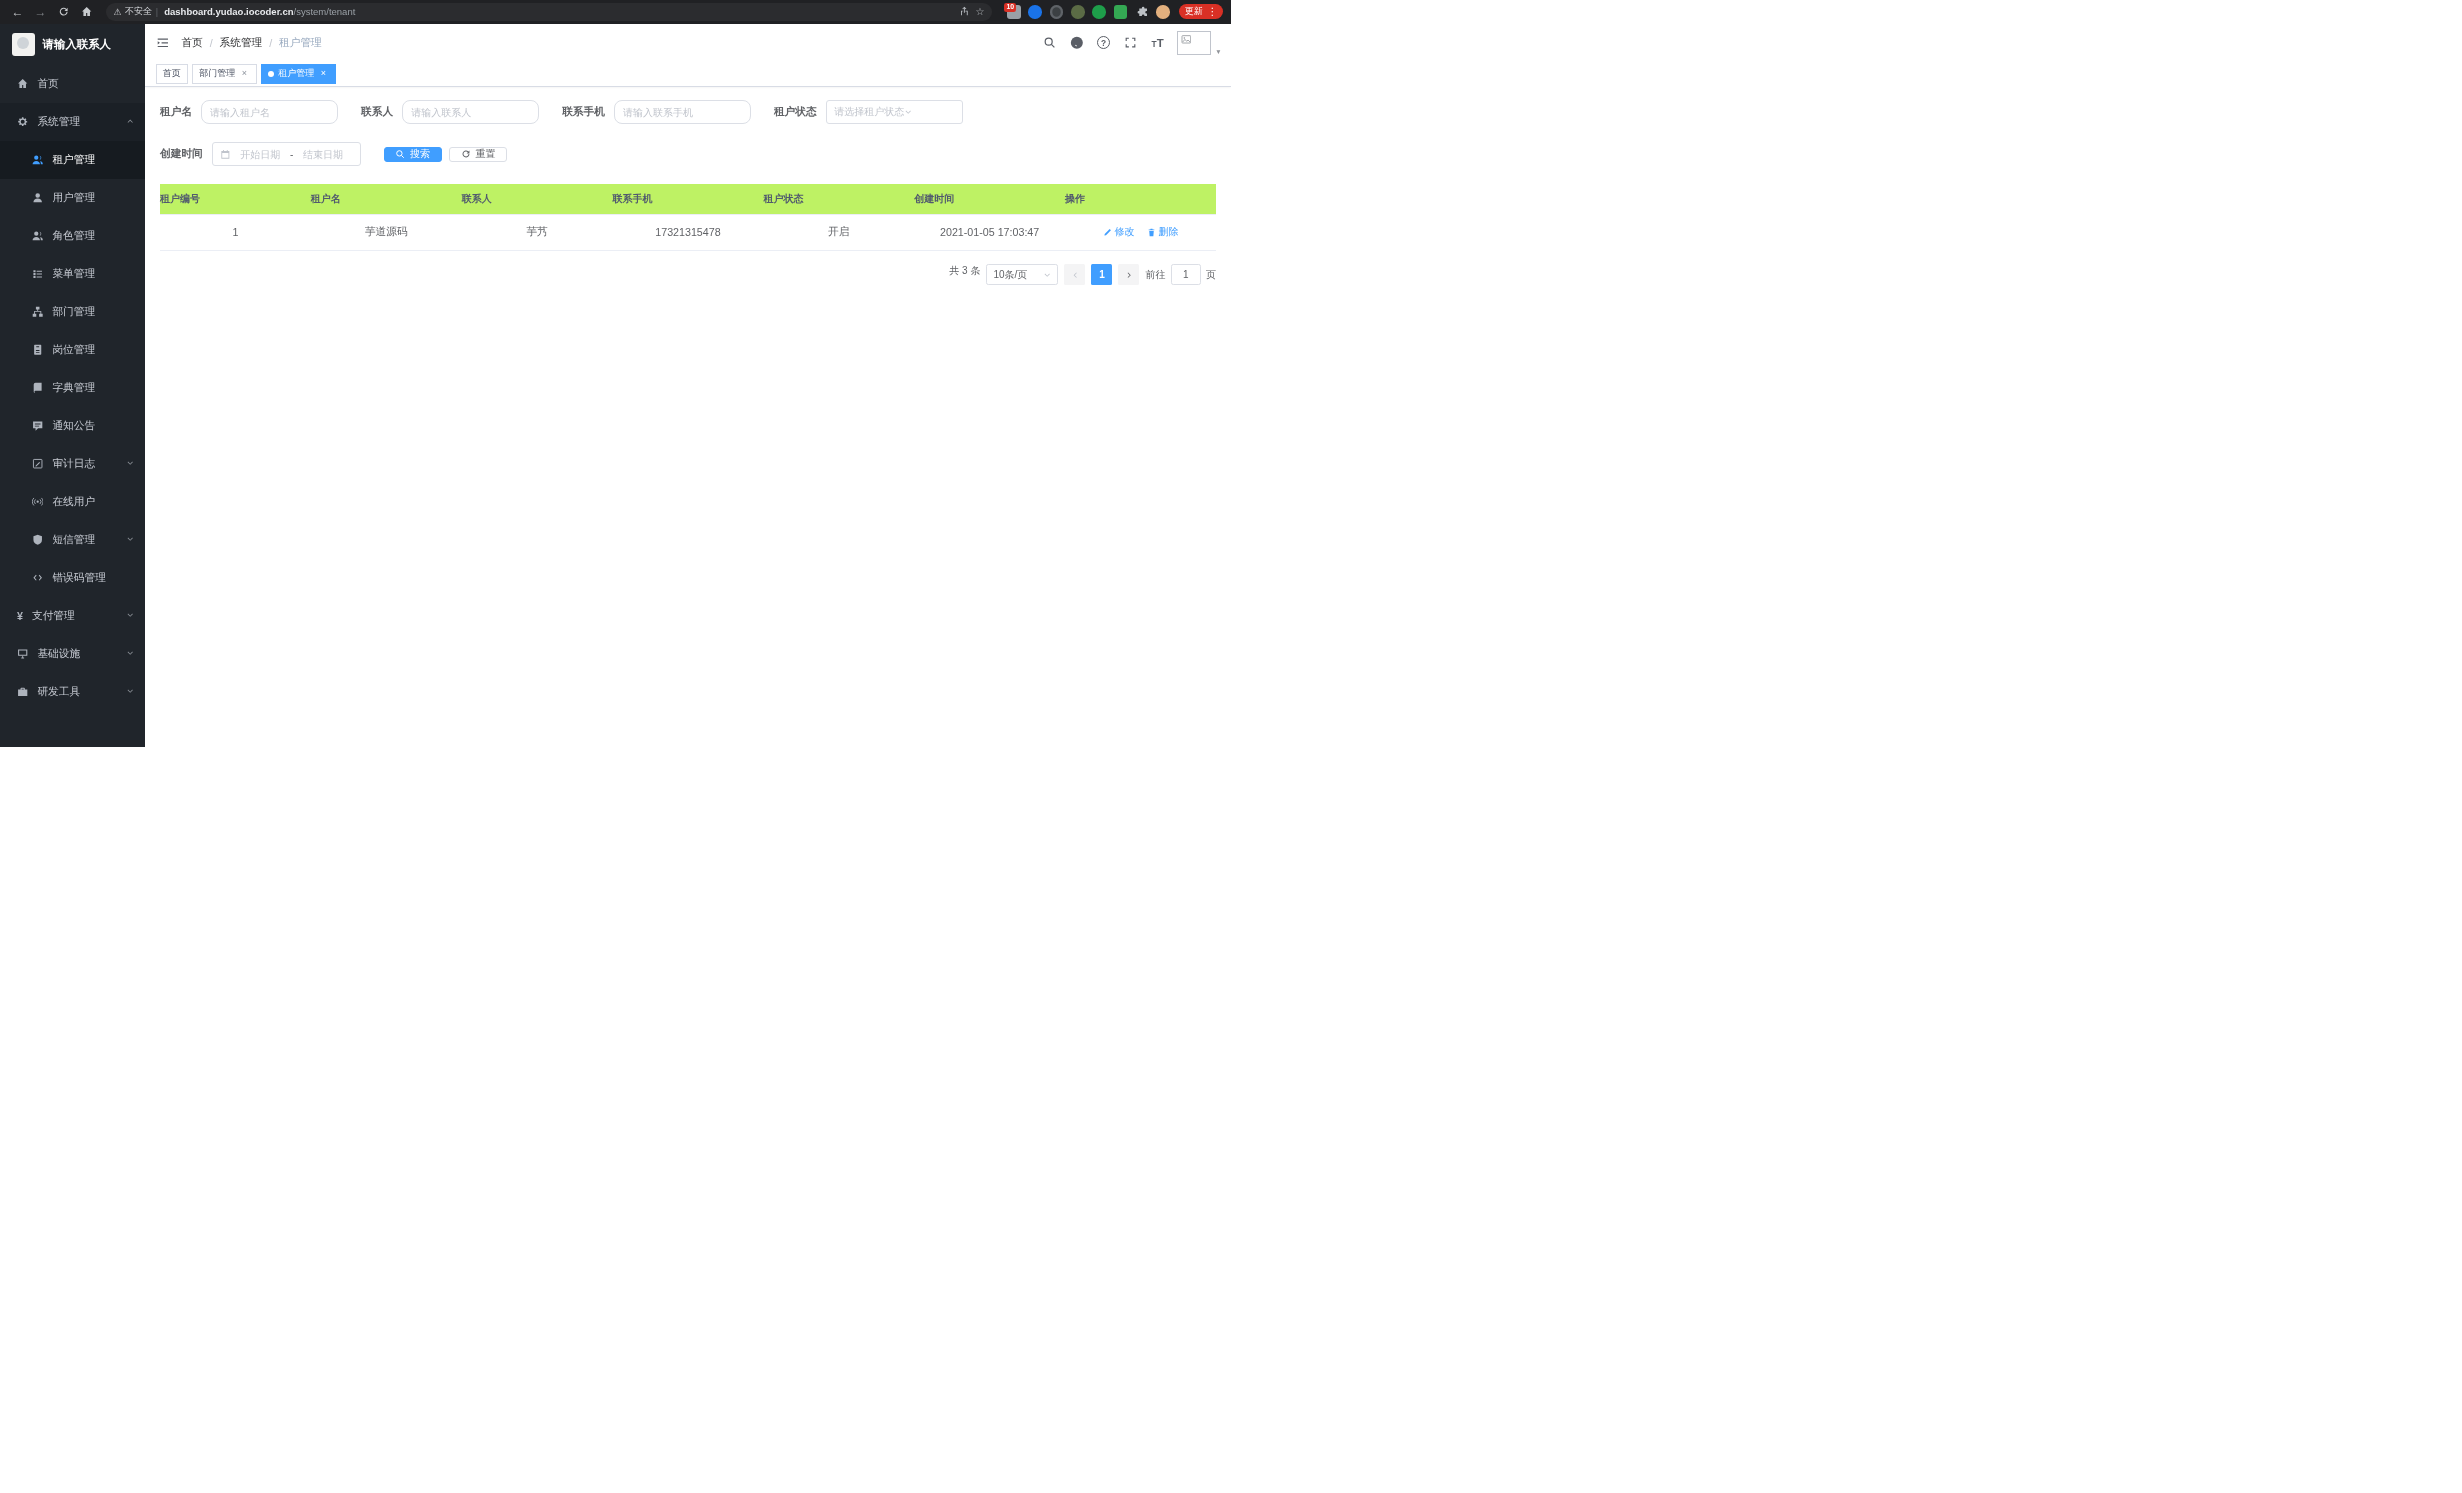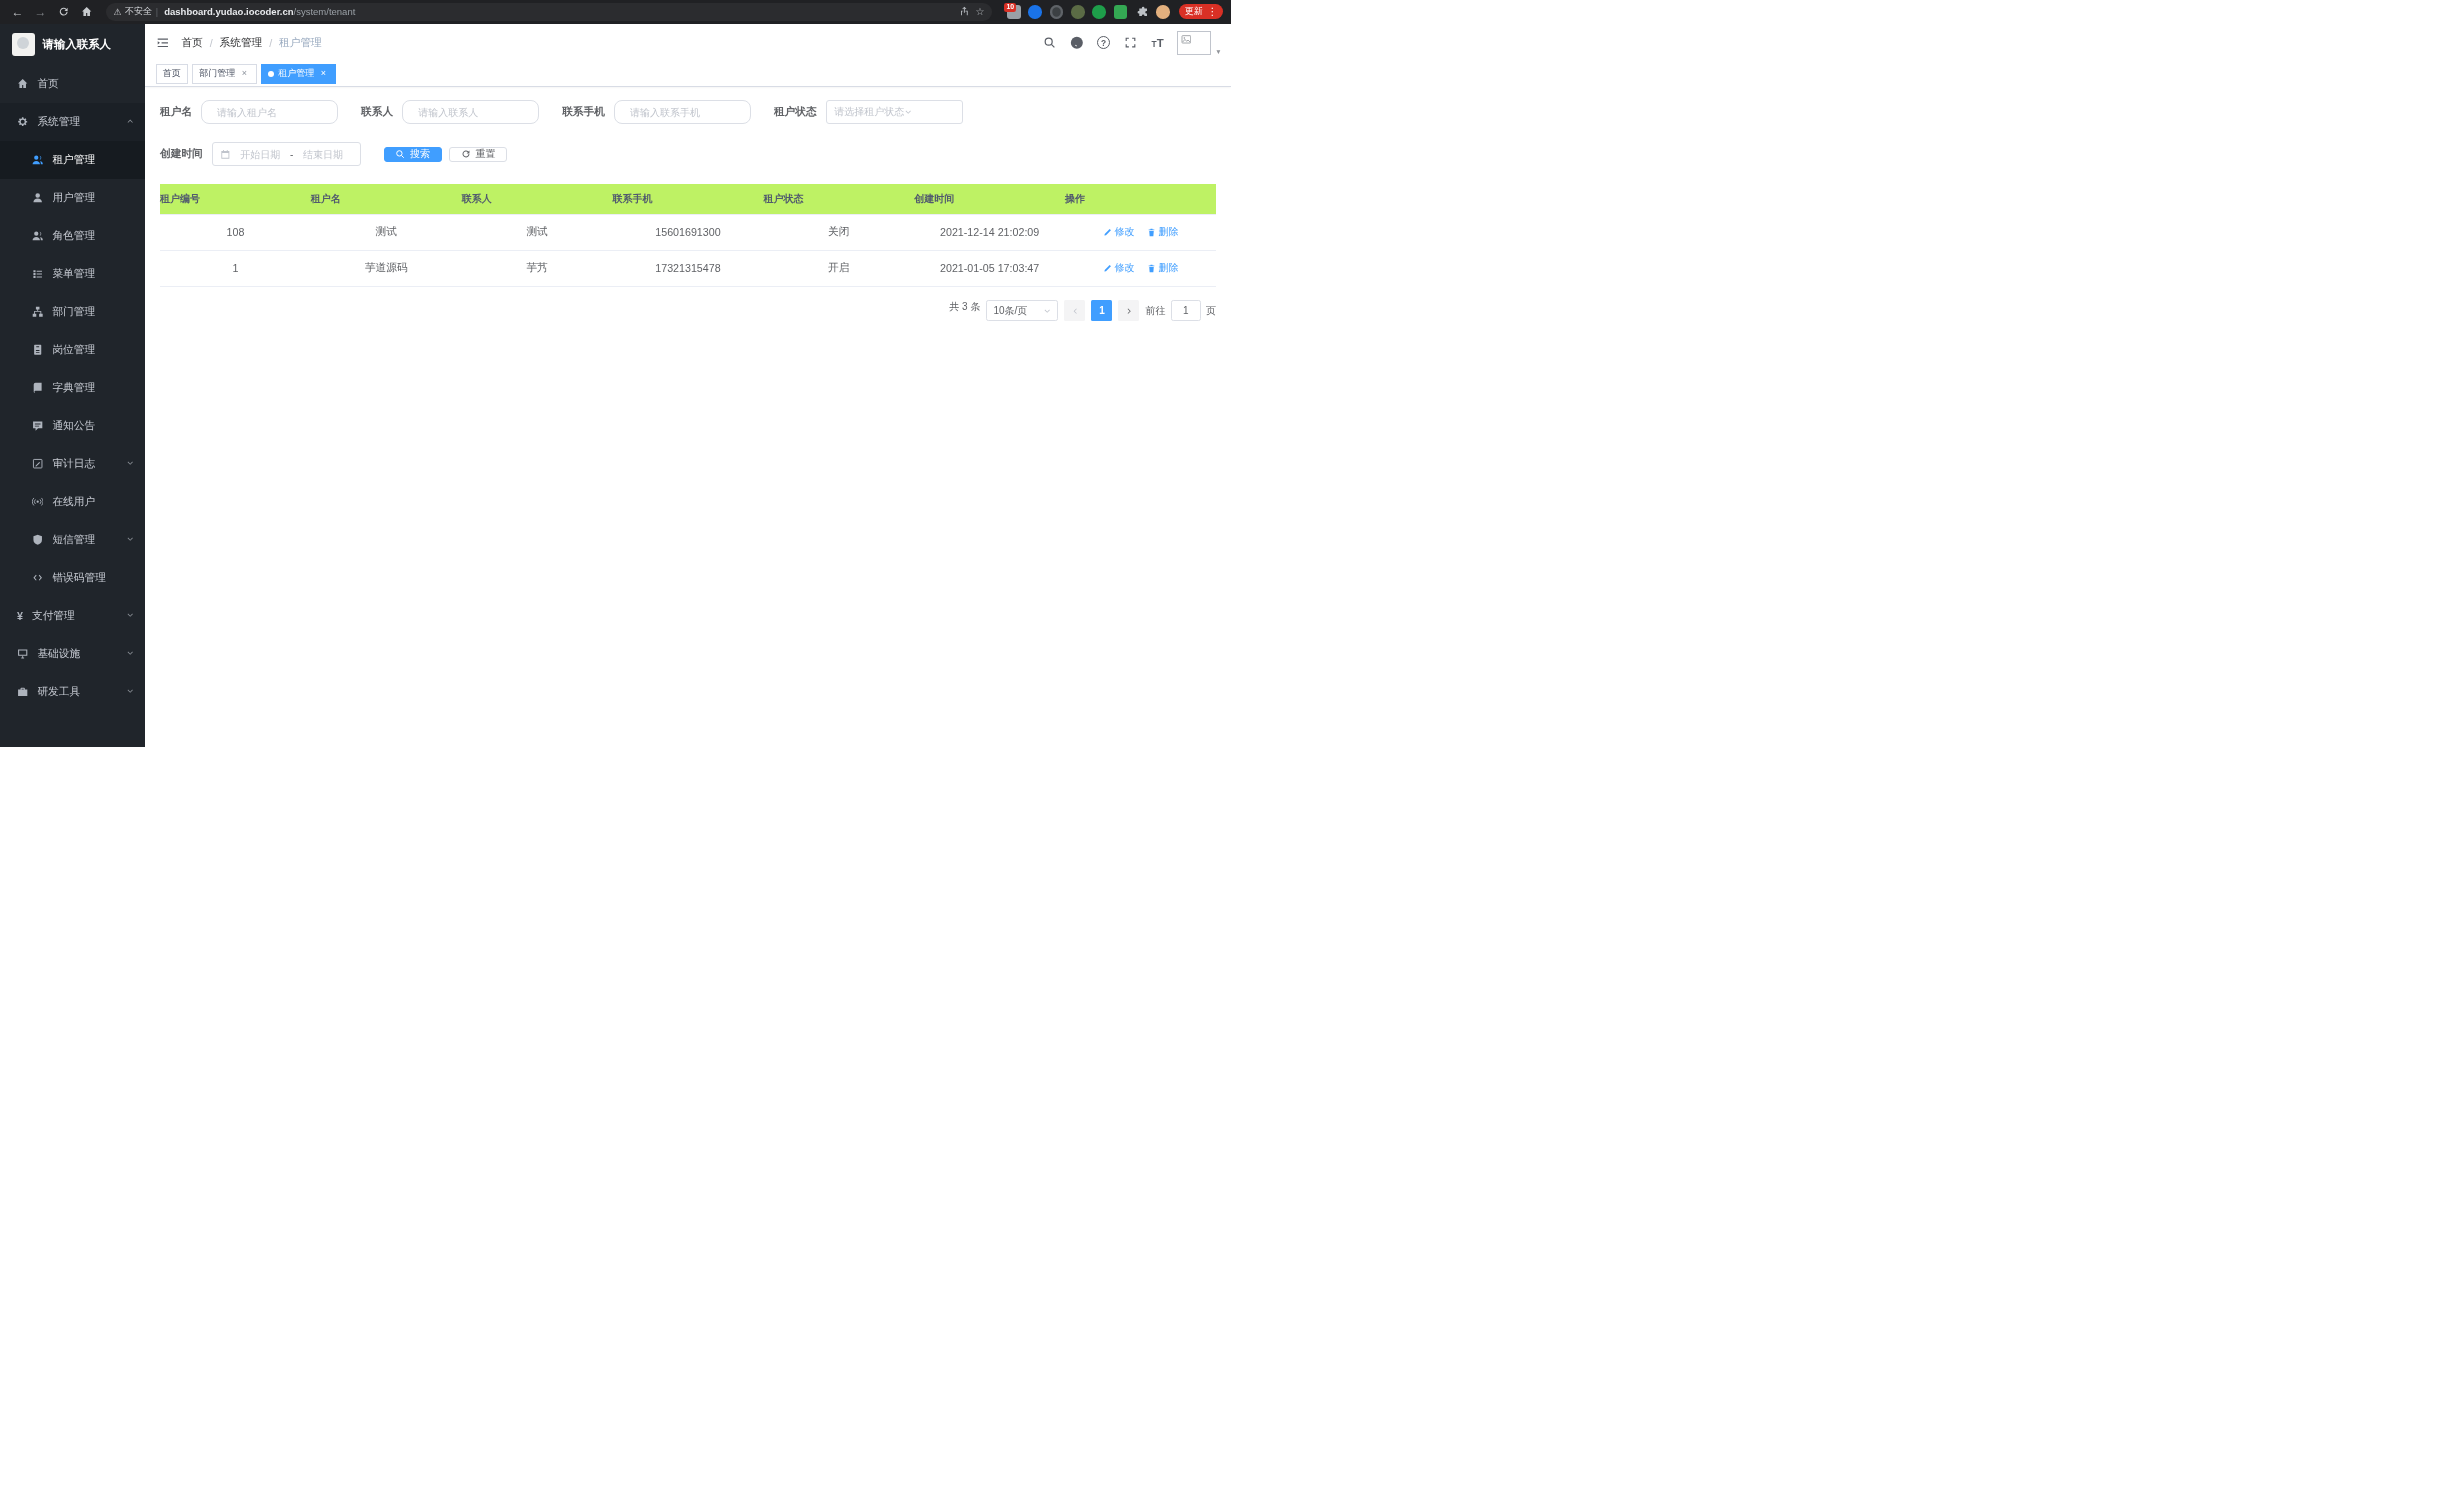--- a/index.html
+++ b/index.html
@@ -60,21 +60,21 @@
   .tag{height:20px;border:0.8px solid #d8dce5;background:#fff;padding:0 6px;display:flex;align-items:center;gap:3.8px;font-size:9px;color:#495060;cursor:pointer}
   .tag .x{font-size:9px;line-height:1;width:10.7px;height:10.7px;border-radius:50%;display:flex;align-items:center;justify-content:center;color:#8d939d}
   .tag.active{background:#409eff;border-color:#409eff;color:#fff}
   .tag.active .x{color:#fff}
   .dot{width:6px;height:6px;border-radius:50%;background:#fff}
 
   .content{flex:1;padding:13.7px 15px 0;overflow:hidden}
   .filter-row{display:flex;align-items:center;margin-bottom:18px}
   .f-item{display:flex;align-items:center;margin-right:23px}
   .f-label{font-weight:700;color:#606266;margin-right:9px;font-size:10.7px;white-space:nowrap}
-  .inp{height:24px;border:0.8px solid #dcdfe6;border-radius:8px;padding:0 15px;font-size:10px;color:#606266;width:137px;outline:none;font-family:inherit}
+  .inp{height:24px;border:0.8px solid #dcdfe6;border-radius:8px;padding:0 8px;font-size:10px;color:#606266;width:137px;outline:none;font-family:inherit}
   .inp::placeholder{color:#c0c4cc}
   .select{width:137px;height:24px;border:0.8px solid #dcdfe6;border-radius:3px;display:flex;align-items:center;justify-content:flex-start;padding:0 7.6px;color:#c0c4cc;font-size:10px;cursor:pointer;background:#fff}
   .date-range{width:149px;height:24px;border:0.8px solid #dcdfe6;border-radius:3px;display:flex;align-items:center;padding:0 6.9px;gap:5.3px;color:#c0c4cc;font-size:10px;background:#fff}
   .date-part{border:none;outline:none;width:49px;font-size:10px;color:#606266;font-family:inherit;text-align:center}
   .date-part::placeholder{color:#c0c4cc}
   .range-sep{color:#606266}
   .btn{height:15px;border-radius:3px;padding:0 10.7px;font-size:10px;display:inline-flex;align-items:center;gap:4.6px;cursor:pointer;border:0.8px solid #dcdfe6;background:#fff;color:#606266;font-family:inherit}
   .btn-primary{background:#409eff;border-color:#409eff;color:#fff}
   .btn-plain-primary{background:#ecf5ff;border-color:#a0cfff;color:#409eff;height:23px;margin-right:7.6px}
   .btn-plain-warning{background:#fdf6ec;border-color:#f5dab1;color:#e6a23c;height:23px}
@@ -452,41 +452,20 @@
             <th>租户名</th>
             <th>联系人</th>
             <th>联系手机</th>
             <th>租户状态</th>
             <th>创建时间</th>
             <th>操作</th>
           </tr>
         </thead>
         <tbody>
           <tr>
-            <td>108</td>
-            <td>测试</td>
-            <td>测试</td>
-            <td>15601691300</td>
-            <td>关闭</td>
-            <td>2021-12-14 21:02:09</td>
-            <td>
-              <span class="op-link">
-                  <svg width="9" height="9" viewBox="0 0 16 16" fill="currentColor">
-                    <path d="M11.8 1.9l2.3 2.3-8.7 8.7-2.9.6.6-2.9z"></path>
-                  </svg>
-                  <span>修改</span>
-                </span><span class="op-link">
-                  <svg width="9" height="9" viewBox="0 0 16 16" fill="currentColor">
-                    <path d="M6.3 1.5h3.4l.4 1.2H13v1.3H3V2.7h2.9zM4 5.2h8L11.3 14.5H4.7z"></path>
-                  </svg>
-                  <span>删除</span>
-                </span>
-            </td>
-          </tr>
-          <tr>
             <td>1</td>
             <td>芋道源码</td>
             <td>芋艿</td>
             <td>17321315478</td>
             <td>开启</td>
             <td>2021-01-05 17:03:47</td>
             <td>
               <span class="op-link">
                   <svg width="9" height="9" viewBox="0 0 16 16" fill="currentColor">
                     <path d="M11.8 1.9l2.3 2.3-8.7 8.7-2.9.6.6-2.9z"></path>

